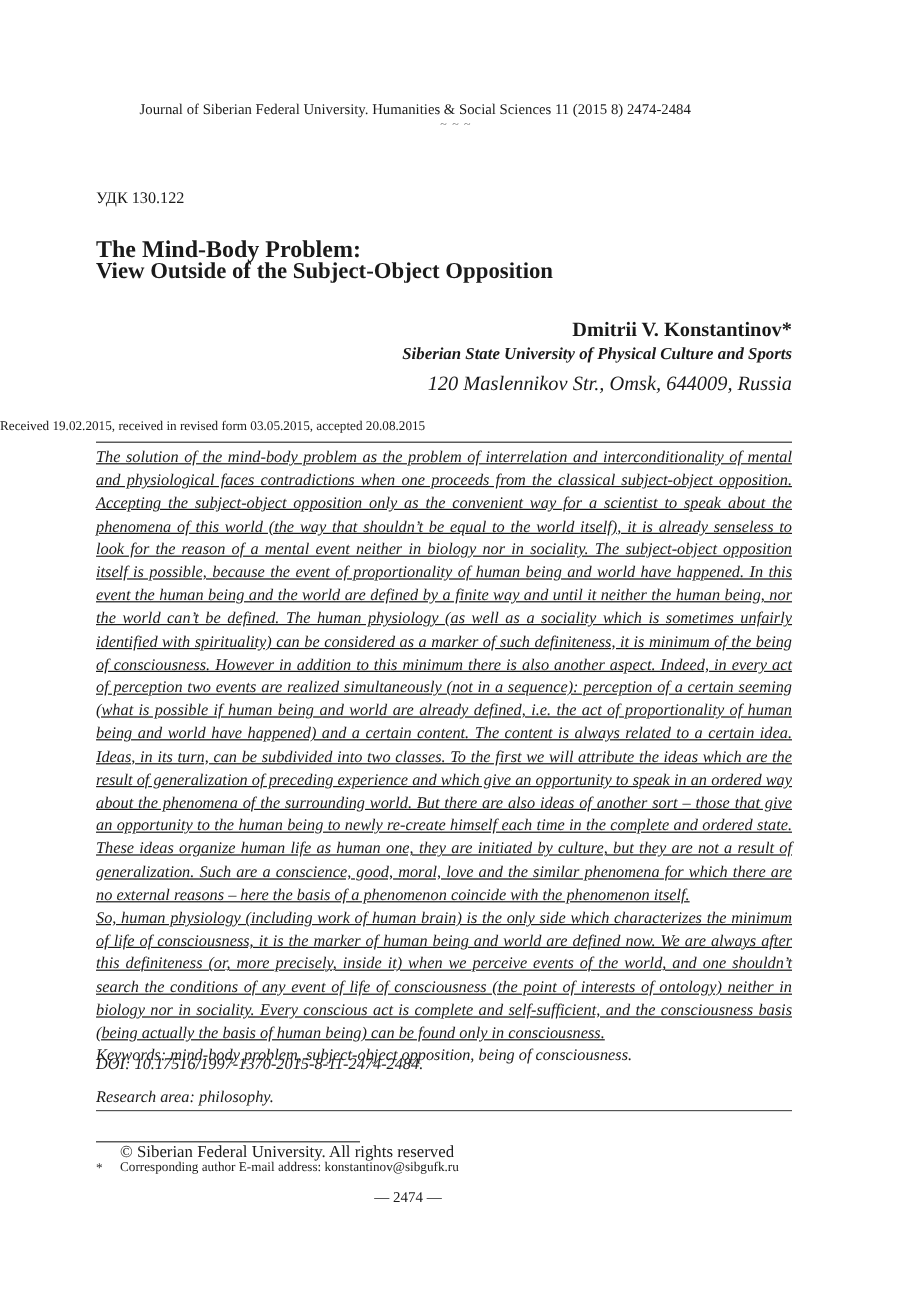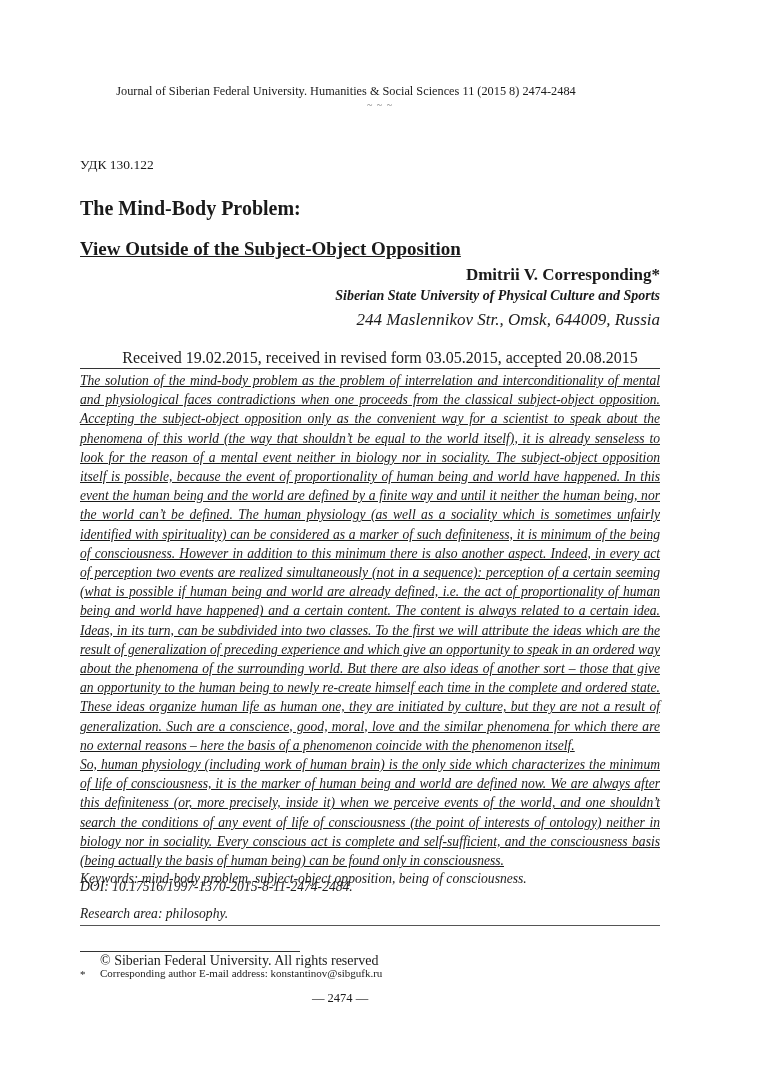--- a/index.html
+++ b/index.html
@@ -3,25 +3,25 @@
 <meta charset="utf-8">
 <style>
   html, body { margin: 0; padding: 0; background: #ffffff; }
   body { width: 760px; height: 1080px; position: relative; overflow: hidden;
          font-family: "Liberation Serif", "DejaVu Serif", serif; color: #1a1a1a; }
   .abs { position: absolute; }
   .journal { left: 0; width: 692px; top: 84px; text-align: center; font-size: 12.3px; letter-spacing: 0; }
   .tilde { left: 0; width: 760px; top: 99px; text-align: center; font-size: 10px; color: #777; letter-spacing: 1px; }
   .udk { left: 80px; top: 157px; font-size: 13.5px; }
   .title1 { left: 80px; top: 197px; font-size: 20px; font-weight: bold; }
-  .title2 { left: 80px; top: 238px; font-size: 19px; font-weight: bold; text-decoration: underline; }
+  .title2 { left: 80px; top: 216px; font-size: 19px; font-weight: bold; }
   .author { right: 100px; top: 265px; font-size: 17px; font-weight: bold; text-align: right; }
   .affil1 { right: 100px; top: 288px; font-size: 14px; font-style: italic; text-align: right; font-weight: bold; }
   .affil2 { right: 100px; top: 310px; font-size: 17px; font-style: italic; text-align: right; }
-  .received { left: 0; width: 760px; top: 349px; text-align: center; font-size: 16px; }
+  .received { left: 0; width: 760px; top: 349px; text-align: left; font-size: 11px; }
   .rule-top { left: 80px; width: 580px; top: 368px; height: 0; border-top: 1.5px solid #333; }
   .abstract { left: 80px; width: 580px; top: 371px; font-size: 13.6px; font-style: italic;
               line-height: 19.2px; text-align: justify; text-decoration: underline; }
   .abstract p { margin: 0; }
   .meta-line { left: 80px; font-size: 13.6px; font-style: italic; }
   .kw { top: 850px; margin-top: 21px; }
   .doi { top: 879px; }
   .ra { top: 906px; text-align: center; }
   .rule-bottom { left: 80px; width: 580px; top: 925px; height: 0; border-top: 1.5px solid #555; }
   .fn-rule { left: 80px; width: 220px; top: 951px; height: 0; border-top: 1px solid #333; }
@@ -33,23 +33,23 @@
 </head>
 <body>
 
 <div class="abs journal">Journal of  Siberian Federal University.  Humanities &amp; Social Sciences 11 (2015 8) 2474-2484</div>
 <div class="abs tilde">~ ~ ~</div>
 
 <div class="abs udk">УДК 130.122</div>
 <div class="abs title1">The Mind-Body Problem:</div>
 <div class="abs title2">View Outside of the Subject-Object Opposition</div>
 
-<div class="abs author">Dmitrii V. Corresponding*</div>
+<div class="abs author">Dmitrii V. Konstantinov*</div>
 <div class="abs affil1">Siberian State University of Physical Culture and Sports</div>
-<div class="abs affil2">244 Maslennikov Str., Omsk, 644009, Russia</div>
+<div class="abs affil2">120 Maslennikov Str., Omsk, 644009, Russia</div>
 
 <div class="abs received">Received 19.02.2015, received in revised form 03.05.2015, accepted 20.08.2015</div>
 <div class="abs rule-top"></div>
 
 <div class="abs abstract">
   <p>The solution of the mind-body problem as the problem of interrelation and interconditionality of mental and physiological faces contradictions when one proceeds from the classical subject-object opposition. Accepting the subject-object opposition only as the convenient way for a scientist to speak about the phenomena of this world (the way that shouldn’t be equal to the world itself), it is already senseless to look for the reason of a mental event neither in biology nor in sociality. The subject-object opposition itself is possible, because the event of proportionality of human being and world have happened. In this event the human being and the world are defined by a finite way and until it neither the human being, nor the world can’t be defined. The human physiology (as well as a sociality which is sometimes unfairly identified with spirituality) can be considered as a marker of such definiteness, it is minimum of the being of consciousness. However in addition to this minimum there is also another aspect. Indeed, in every act of perception two events are realized simultaneously (not in a sequence): perception of a certain seeming (what is possible if human being and world are already defined, i.e. the act of proportionality of human being and world have happened) and a certain content. The content is always related to a certain idea. Ideas, in its turn, can be subdivided into two classes. To the first we will attribute the ideas which are the result of generalization of preceding experience and which give an opportunity to speak in an ordered way about the phenomena of the surrounding world. But there are also ideas of another sort – those that give an opportunity to the human being to newly re-create himself each time in the complete and ordered state. These ideas organize human life as human one, they are initiated by culture, but they are not a result of generalization. Such are a conscience, good, moral, love and the similar phenomena for which there are no external reasons – here the basis of a phenomenon coincide with the phenomenon itself.</p>
   <p>So, human physiology (including work of human brain) is the only side which characterizes the minimum of life of consciousness, it is the marker of human being and world are defined now. We are always after this definiteness (or, more precisely, inside it) when we perceive events of the world, and one shouldn’t search the conditions of any event of life of consciousness (the point of interests of ontology) neither in biology nor in sociality. Every conscious act is complete and self-sufficient, and the consciousness basis (being actually the basis of human being) can be found only in consciousness.</p>
 </div>
 
 <div class="abs meta-line kw">Keywords: mind-body problem, subject-object opposition, being of consciousness.</div>

